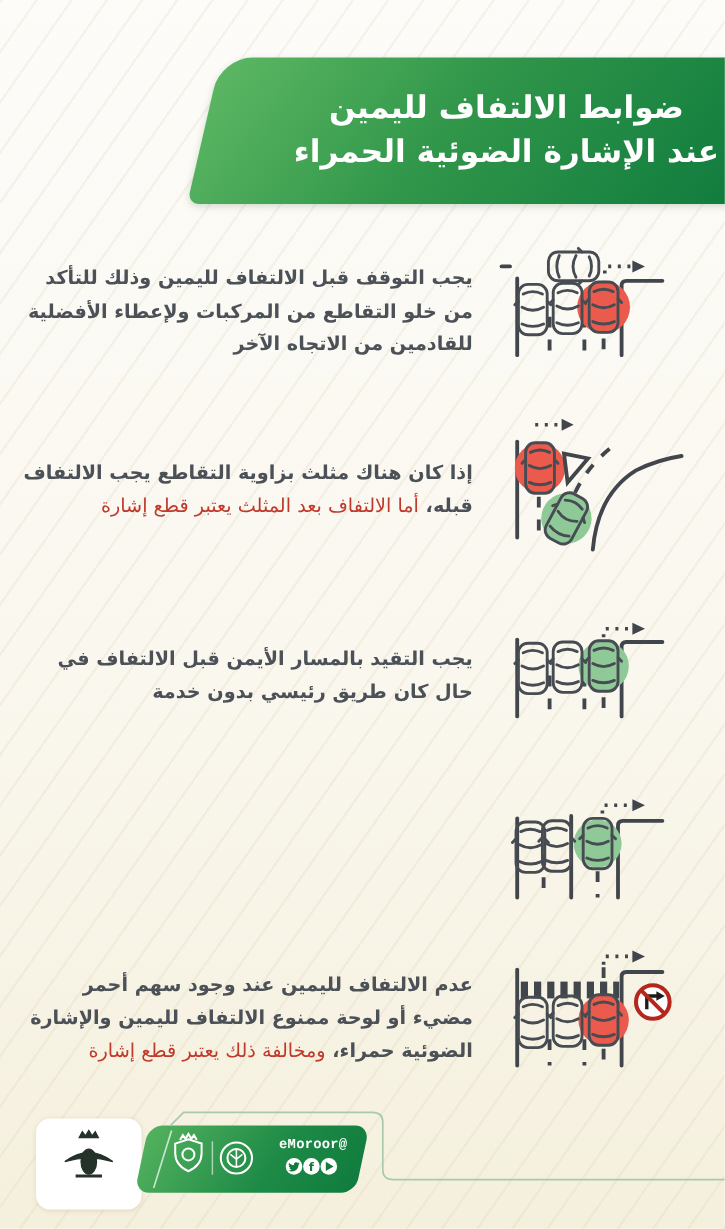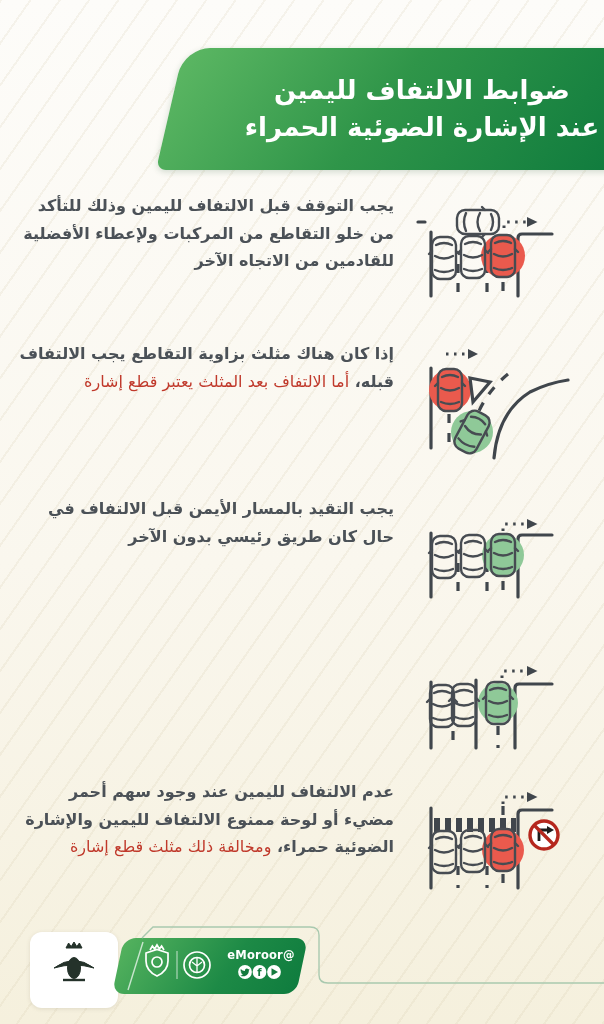--- a/index.html
+++ b/index.html
@@ -10,40 +10,40 @@
         background:repeating-linear-gradient(125deg,rgba(205,193,160,.16) 0 2px,transparent 2px 24px);}
   
   .banner{position:absolute;top:48px;left:170px;right:-40px;height:122px;
         background:linear-gradient(118deg,#5cb763 0%,#2f9549 45%,#0e7a3d 100%);
         border-radius:26px 0 0 10px;transform:skewX(-13deg);transform-origin:center;
         box-shadow:0 2px 6px rgba(20,80,40,.18);}
   .banner-inner{transform:skewX(13deg);height:100%;display:flex;flex-direction:column;
         justify-content:center;align-items:center;padding-left:30px;}
   .title-line{color:#ffffff;font-weight:bold;font-size:26px;line-height:37px;text-align:center;}
   
-  .row{position:absolute;left:14px;right:8px;display:flex;flex-direction:row;align-items:flex-start;}
+  .row{position:absolute;left:14px;right:8px;display:flex;flex-direction:row;align-items:center;}
   .diagram{flex:0 0 190px;}
   .rule-text{flex:1;text-align:right;color:#4b5157;font-size:16px;font-weight:600;
         line-height:1.72;padding-left:4px;padding-right:12px;}
   .hl{color:#c0392b;font-weight:normal;}
   svg{display:block;}
   .rd{stroke:#40464c;stroke-width:3.2;fill:none;stroke-linecap:round;}
   .rd-dash{stroke:#40464c;stroke-width:3.2;fill:none;stroke-dasharray:9 10;stroke-linecap:butt;}
   .dot{stroke:#40464c;stroke-width:3;fill:none;stroke-dasharray:2.5 5.5;stroke-linecap:butt;}
   .tip{fill:#40464c;}
   
   .footer{position:absolute;top:920px;left:0;width:604px;height:104px;}
   .logo-card{position:absolute;top:12px;left:30px;width:88px;height:76px;background:#ffffff;
         border-radius:12px;box-shadow:0 1px 4px rgba(100,90,60,.15);}
   .footer-green{position:absolute;top:18px;left:118px;width:184px;height:56px;
         background:linear-gradient(115deg,#54b25e 0%,#1d8a46 60%,#0f7c3e 100%);
         border-radius:12px;transform:skewX(-12deg);}
   .footer-art{position:absolute;top:0;left:0;}
   .handle{position:absolute;top:28px;left:226px;width:70px;text-align:center;color:#ffffff;
-        font-weight:bold;font-size:11.5px;letter-spacing:.2px;}
+        font-weight:bold;font-size:11.5px;letter-spacing:.2px;font-family:Liberation Mono, monospace;}
 </style>
 </head>
 <body>
 
 <div class="page">
   <div class="stripes"></div>
 
   <svg width="0" height="0" style="position:absolute" aria-hidden="true">
     <defs>
       <g id="car" stroke="#474c52" stroke-width="2.4" fill="none" stroke-linecap="round">
@@ -119,21 +119,21 @@
         <path class="rd" d="M112,102 V44 Q112,40 116,40 H146"></path>
         <circle cx="97" cy="60" r="21" fill="#8fc998"></circle>
         <path class="dot" d="M97,36 V31 Q97,29 99,29 H121"></path>
         <polygon class="tip" points="121,24 131.5,29 121,34"></polygon>
         <use href="#car" transform="translate(38,62)"></use>
         <use href="#car" transform="translate(67,61)"></use>
         <use href="#car" transform="translate(97,60)"></use>
       </svg>
     </div>
     <div class="rule-text">
-      <span>يجب التقيد بالمسار الأيمن قبل الالتفاف في حال كان طريق رئيسي بدون الآخر</span>
+      <span>يجب التقيد بالمسار الأيمن قبل الالتفاف في حال كان طريق رئيسي بدون خدمة</span>
       <span class="hl"></span>
     </div>
   </div>
 
   <div class="row" style="top:648px">
     <div class="diagram">
       <svg width="190" height="135" viewBox="0 0 190 135">
         <line class="rd" x1="25" y1="34" x2="25" y2="100"></line>
         <line class="rd-dash" x1="47" y1="64" x2="47" y2="100"></line>
         <line class="rd" x1="70" y1="32" x2="70" y2="100" stroke-width="6"></line>
@@ -177,21 +177,21 @@
         <g>
           <circle cx="138" cy="57" r="14" fill="#ffffff" stroke="#b5271d" stroke-width="3.4"></circle>
           <path d="M133,63 V52 H142" stroke="#1c1c1c" stroke-width="2.8" fill="none"></path>
           <polygon points="141,48 148,52 141,56" fill="#1c1c1c"></polygon>
           <line x1="128.5" y1="47.5" x2="147.5" y2="66.5" stroke="#b5271d" stroke-width="3.4"></line>
         </g>
       </svg>
     </div>
     <div class="rule-text">
       <span>عدم الالتفاف لليمين عند وجود سهم أحمر مضيء أو لوحة ممنوع الالتفاف لليمين والإشارة الضوئية حمراء،</span>
-      <span class="hl">ومخالفة ذلك مثلث قطع إشارة</span>
+      <span class="hl">ومخالفة ذلك يعتبر قطع إشارة</span>
     </div>
   </div>
 
   <div class="footer">
     <div class="logo-card"></div>
     <div class="footer-green"></div>
     <svg class="footer-art" width="604" height="104" viewBox="0 0 604 104">
       <path d="M142,18 L153,7 H310 Q319,7 319,15 V55 Q319,63 328,63 H604" fill="none" stroke="#a9c9af" stroke-width="1.4"></path>
 
       <g fill="#24322a" stroke="#24322a">

